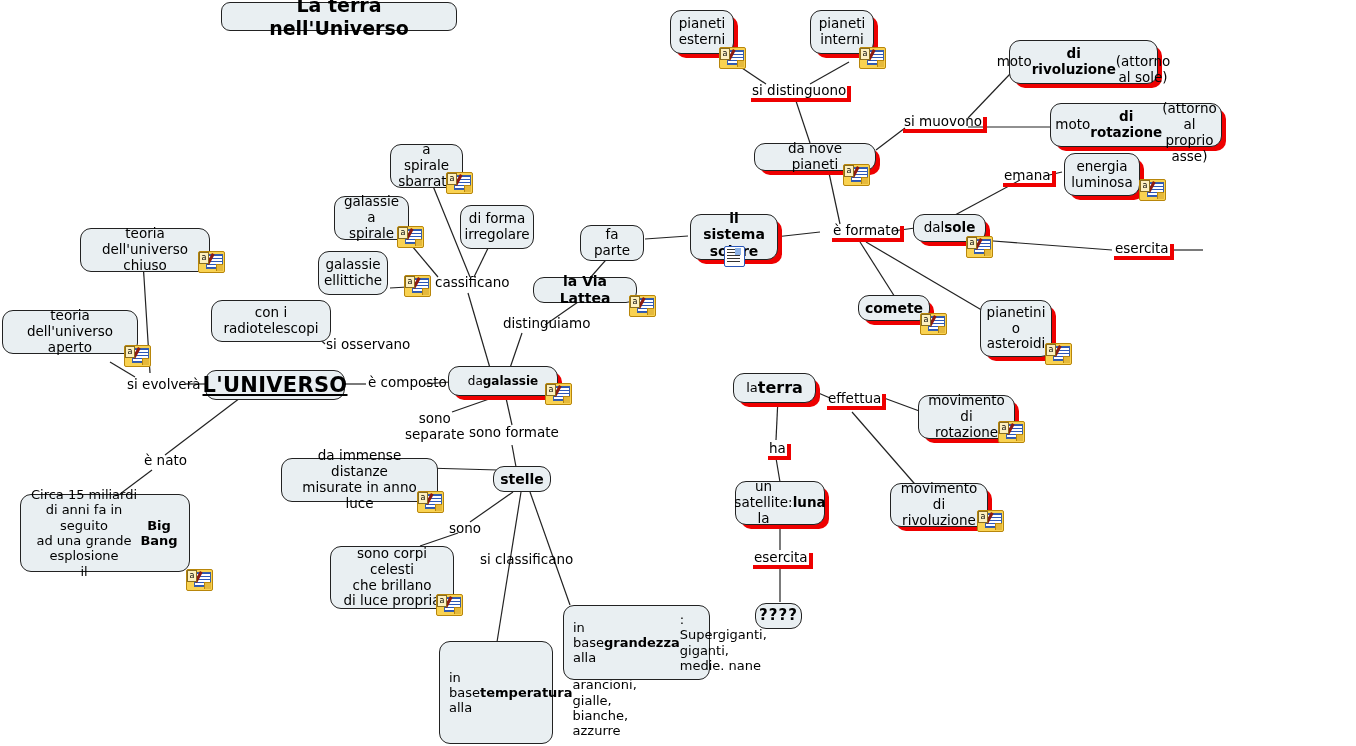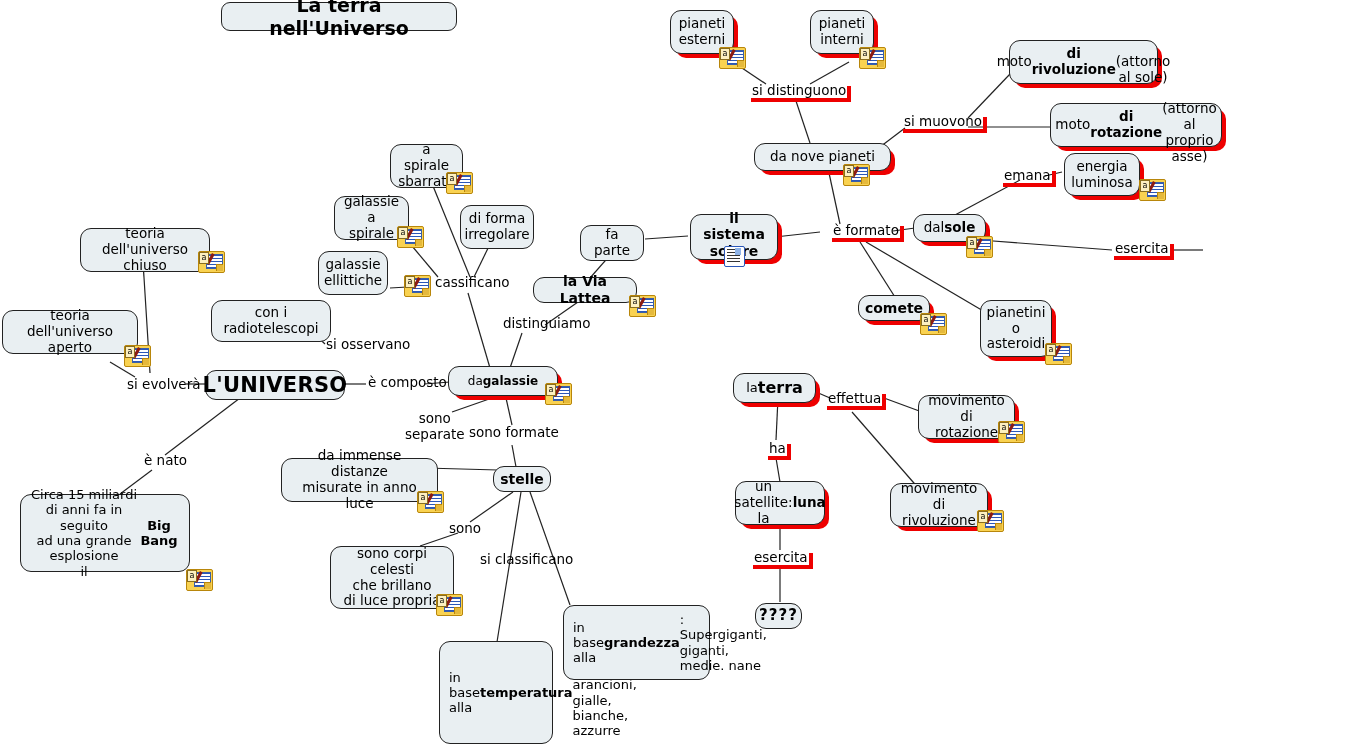--- a/index.html
+++ b/index.html
@@ -259,21 +259,21 @@
   </div>
 
   <div class="linklabel redline" style="left:751px; top:82px;">si distinguono</div>
 
   <div class="node shadow" style="left:1009px; top:40px; width:149px; height:44px;">moto <b>di rivoluzione</b><br>(attorno al sole)</div>
 
   <div class="node shadow" style="left:1050px; top:103px; width:172px; height:44px;">moto <b>di rotazione</b><br>(attorno al proprio asse)</div>
 
   <div class="linklabel redline" style="left:903px; top:113px;">si muovono</div>
 
-  <div class="node shadow" style="left:754px; top:143px; width:137px; height:28px;">da nove pianeti</div>
+  <div class="node shadow" style="left:754px; top:143px; width:122px; height:28px;">da nove pianeti</div>
   <div class="noteicon" style="left:843px; top:164px;">
     <div class="pad"></div>
       <div class="paper"></div>
       <div class="pencil"></div>
     <div class="letter">a</div>
     <div class="fold"></div>
   </div>
 
   <div class="node shadow" style="left:1064px; top:153px; width:76px; height:43px;">energia
 luminosa</div>
@@ -395,21 +395,21 @@
   <div class="noteicon" style="left:124px; top:345px;">
     <div class="pad"></div>
       <div class="paper"></div>
       <div class="pencil"></div>
     <div class="letter">a</div>
     <div class="fold"></div>
   </div>
 
   <div class="linklabel" style="left:126px; top:376px;">si evolverà</div>
 
-  <div class="node big" style="left:205px; top:370px; width:140px; height:30px;">L'UNIVERSO</div>
+  <div class="node big" style="left:205px; top:370px; width:140px; height:30px;text-decoration:underline;">L'UNIVERSO</div>
 
   <div class="linklabel" style="left:367px; top:374px;">è composto</div>
 
   <div class="node shadow" style="left:448px; top:366px; width:110px; height:30px; font-size:12px;">da  <b>galassie</b></div>
   <div class="noteicon" style="left:545px; top:383px;">
     <div class="pad"></div>
       <div class="paper"></div>
       <div class="pencil"></div>
     <div class="letter">a</div>
     <div class="fold"></div>

